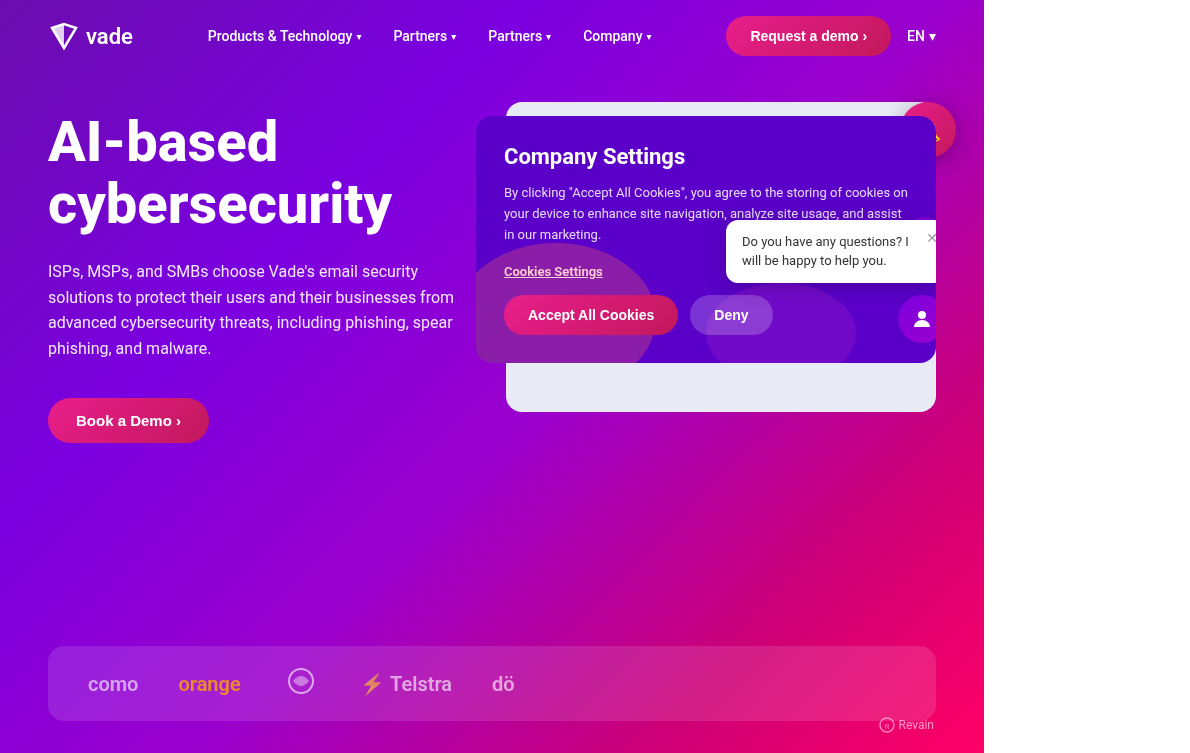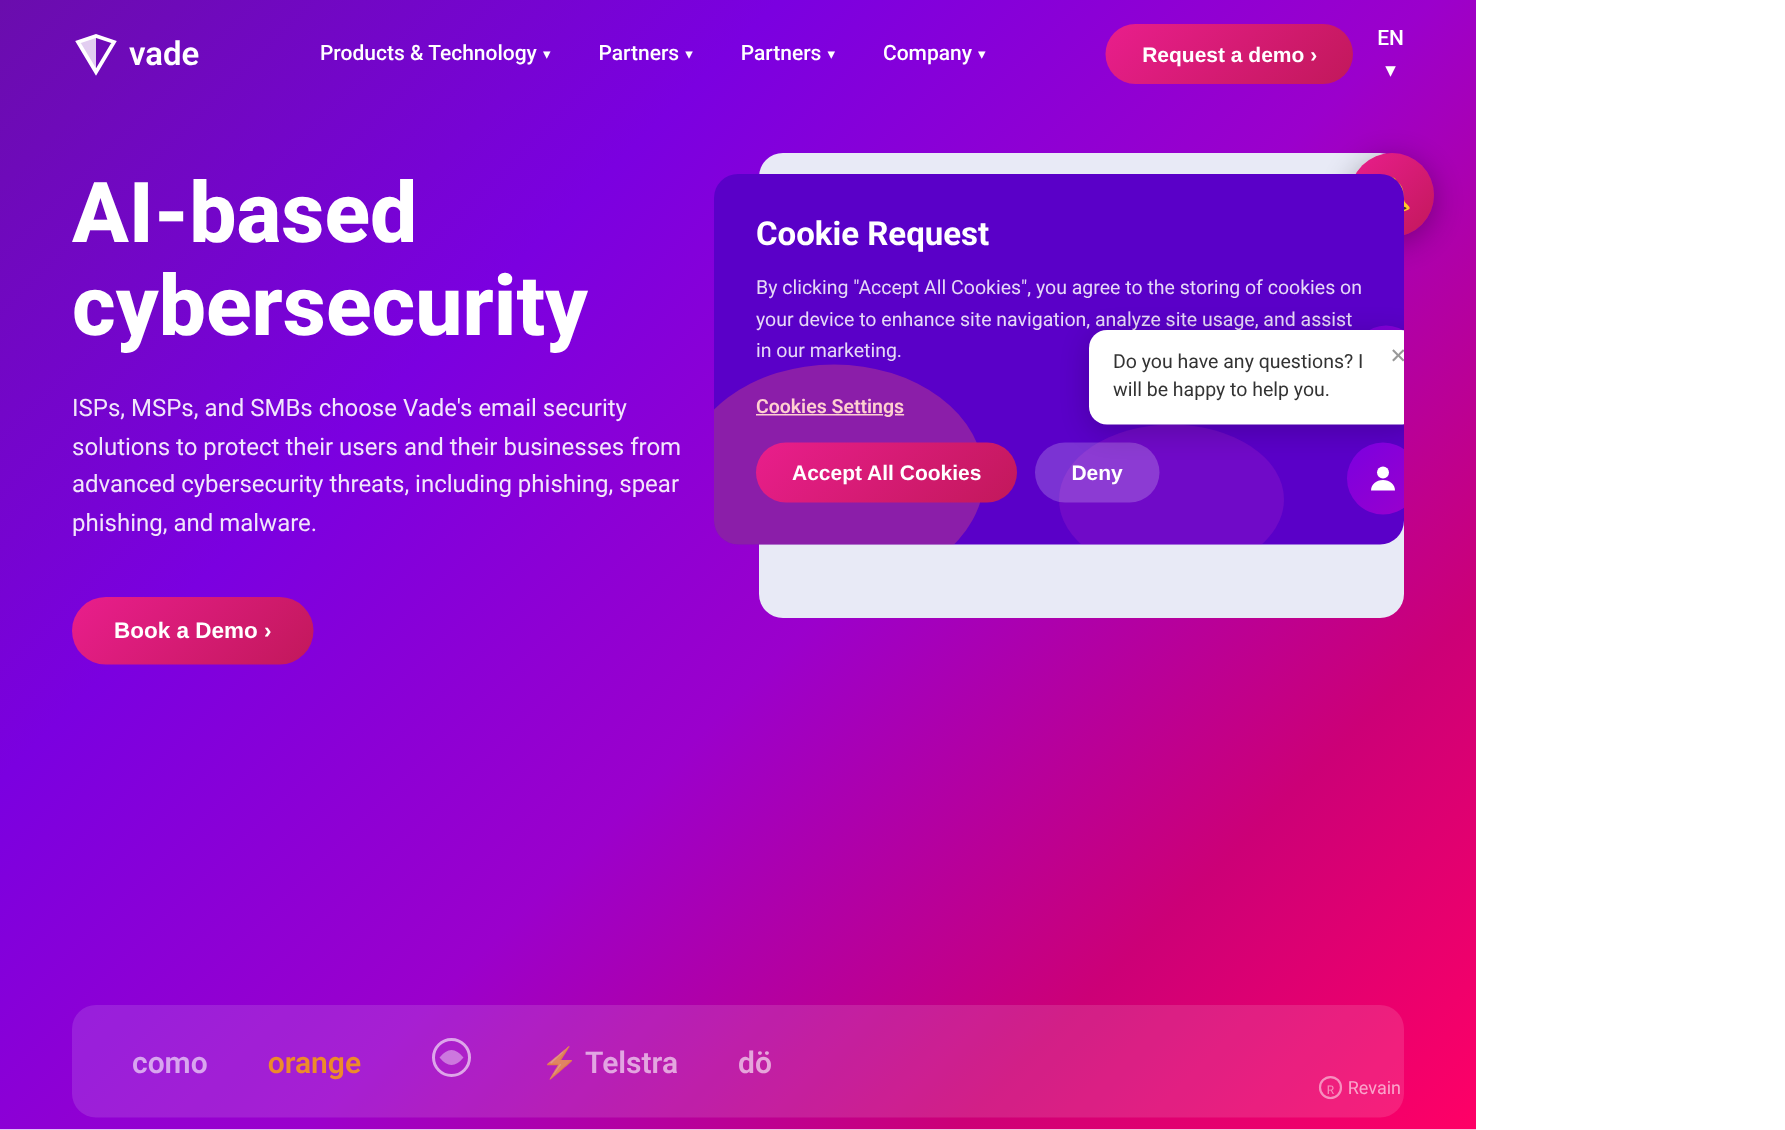--- a/index.html
+++ b/index.html
@@ -87,21 +87,20 @@
     }
 
     .lang-selector {
       color: white;
       font-size: 14px;
       font-weight: 500;
       cursor: pointer;
       display: flex;
       align-items: center;
       gap: 4px;
-      flex-direction: column;
     }
 
     
     .hero {
       position: relative;
       z-index: 5;
       display: flex;
       padding: 40px 48px 0;
       gap: 49px;
     }
@@ -134,21 +133,21 @@
       padding: 14px 28px;
       border-radius: 30px;
       font-size: 15px;
       font-weight: 700;
       cursor: pointer;
     }
 
     
     .logos-bar {
       position: absolute;
-      bottom: 8px;
+      bottom: 32px;
       left: 48px;
       right: 48px;
       background: rgba(255,255,255,0.12);
       border-radius: 16px;
       padding: 20px 40px;
       display: flex;
       align-items: center;
       gap: 40px;
       z-index: 5;
     }
@@ -491,21 +490,21 @@
 
       <div class="cookie-panel">
 
         <div class="vade-circle">
           <svg width="22" height="22" viewBox="0 0 20 20">
             <polygon points="2,5 10,2 18,5 10,18" fill="none" stroke="white" stroke-width="2"></polygon>
             <polygon points="2,5 10,2 10,18" fill="white" opacity="0.8"></polygon>
           </svg>
         </div>
 
-        <h2 class="cookie-title">Cookie Request</h2>
+        <h2 class="cookie-title">Company Settings</h2>
         <p class="cookie-text">By clicking "Accept All Cookies", you agree to the storing of cookies on your device to enhance site navigation, analyze site usage, and assist in our marketing.</p>
         <span class="cookie-settings-link">Cookies Settings</span>
         <div class="cookie-buttons">
           <button class="btn-accept-cookies">Accept All Cookies</button>
           <button class="btn-deny">Deny</button>
         </div>
 
         <div class="chat-bubble">
           <span class="chat-close">✕</span>
           <span>Do you have any questions? I will be happy to help you.</span>

